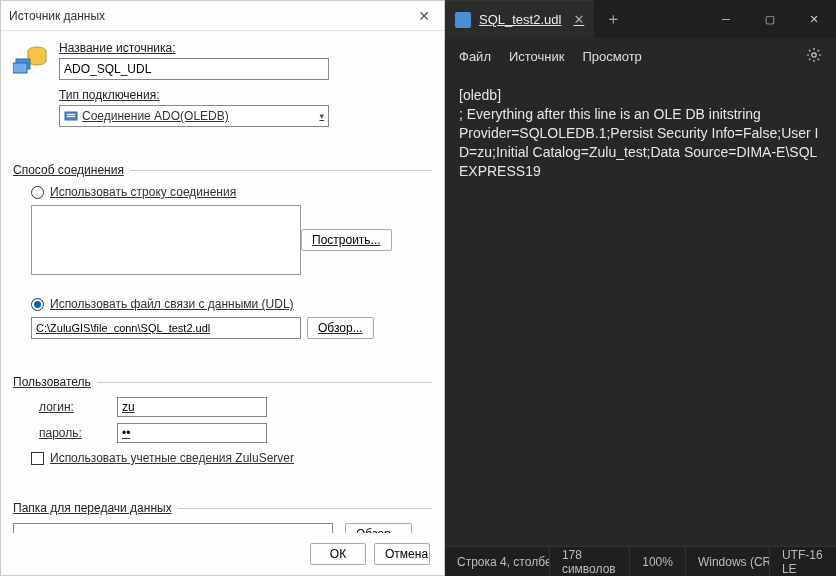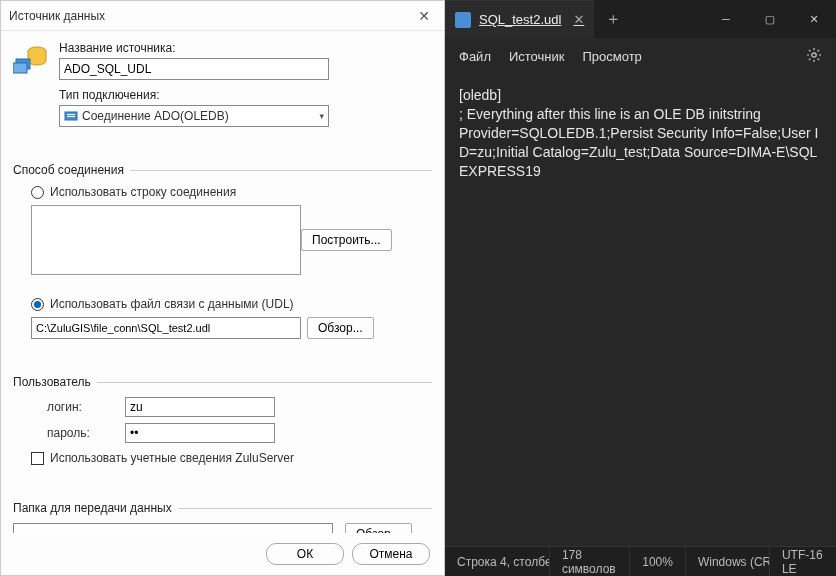--- a/index.html
+++ b/index.html
@@ -3,21 +3,21 @@
 <meta charset="utf-8">
 <style>
 * { box-sizing: border-box; margin: 0; padding: 0; font-family: 'Segoe UI', Tahoma, sans-serif; }
 body { width: 836px; height: 576px; background: #1a1a1a; display: flex; overflow: hidden; }
 
 
 .dialog { width: 445px; height: 576px; background: #fdfdfd; border: 1px solid #ccc; display: flex; flex-direction: column; }
 .titlebar { height: 30px; display: flex; align-items: center; padding: 0 8px; border-bottom: 1px solid #e5e5e5; font-size: 12px; }
 .titlebar-title { flex: 1; color: #333; }
 .titlebar-close { width: 24px; height: 24px; display: flex; align-items: center; justify-content: center; cursor: pointer; color: #555; font-size: 14px; }
-.dialog-body { flex: 1; padding: 10px 12px; font-size: 12px; color: #333; overflow: hidden; }
+.dialog-body { flex: 1; padding: 10px 12px; font-size: 12px; color: #333; overflow: hidden; text-decoration: underline; }
 .src-row { display: flex; gap: 10px; margin-bottom: 8px; }
 .db-icon { width: 36px; height: 36px; flex-shrink: 0; }
 .src-fields { flex: 1; }
 .fld-label { font-size: 12px; color: #222; margin-bottom: 3px; }
 .fld-input { width: 270px; height: 22px; border: 1px solid #888; padding: 0 4px; font-size: 12px; background: #fff; }
 .fld-select { width: 270px; height: 22px; border: 1px solid #888; font-size: 12px; background: #fff; display: flex; align-items: center; padding: 0 4px; }
 .sel-icon { width: 14px; height: 14px; margin-right: 4px; }
 .sel-text { flex: 1; }
 .sel-chev { color: #555; font-size: 9px; }
 .group { margin: 10px 0; }
@@ -26,28 +26,28 @@
 .group-title span { background: #fdfdfd; padding-right: 6px; position: relative; z-index: 1; }
 .group-body { padding: 8px 0 0 18px; }
 .radio-row { display: flex; align-items: center; gap: 6px; margin-bottom: 6px; font-size: 12px; }
 .radio { width: 13px; height: 13px; border: 1px solid #333; border-radius: 50%; display: flex; align-items: center; justify-content: center; background: #fff; }
 .radio.checked::after { content: ""; width: 7px; height: 7px; background: #0067c0; border-radius: 50%; }
 .textarea-row { display: flex; gap: 0; align-items: center; }
 .textarea { width: 270px; height: 70px; border: 1px solid #999; background: #fff; resize: none; font-size: 12px; }
 .btn { height: 22px; padding: 0 10px; border: 1px solid #aaa; background: #fdfdfd; font-size: 12px; cursor: pointer; border-radius: 2px; }
 .path-row { display: flex; gap: 6px; align-items: center; }
 .path-input { width: 270px; height: 22px; border: 1px solid #888; padding: 0 4px; font-size: 11px; }
-.user-grid { display: grid; grid-template-columns: 70px 150px; gap: 6px 8px; align-items: center; margin-left: 34px; }
+.user-grid { display: grid; grid-template-columns: 70px 150px; gap: 6px 8px; align-items: center; margin-left: 26px; }
 .user-grid label { font-size: 12px; }
 .user-input { height: 20px; border: 1px solid #888; padding: 0 4px; font-size: 12px; }
 .check-row { display: flex; align-items: center; gap: 6px; margin: 8px 0 0 18px; font-size: 12px; }
 .checkbox { width: 13px; height: 13px; border: 1px solid #333; background: #fff; }
 .transfer-input { width: 320px; height: 22px; border: 1px solid #888; margin-right: 6px; background: #fff; }
 .footer { display: flex; justify-content: flex-end; gap: 8px; padding: 10px 14px; }
-.footer .btn { width: 78px; border-radius: 10px; }
+.footer .btn { width: 56px; }
 
 
 .notepad { flex: 1; background: #202020; display: flex; flex-direction: column; color: #ddd; }
 .np-title { height: 38px; display: flex; align-items: center; background: #1f1f1f; }
 .np-tab { display: flex; align-items: center; gap: 8px; padding: 0 10px; height: 38px; background: #2b2b2b; border-top: 1px solid #333; text-decoration: underline; }
 .np-fileicon { width: 16px; height: 16px; background: #4a8fd6; border-radius: 2px; }
 .np-tabname { font-size: 13px; color: #eee; }
 .np-tabclose { color: #aaa; font-size: 13px; cursor: pointer; margin-left: 4px; }
 .np-addtab { width: 38px; display: flex; align-items: center; justify-content: center; color: #aaa; cursor: pointer; font-size: 16px; }
 .np-winbtns { margin-left: auto; display: flex; }

